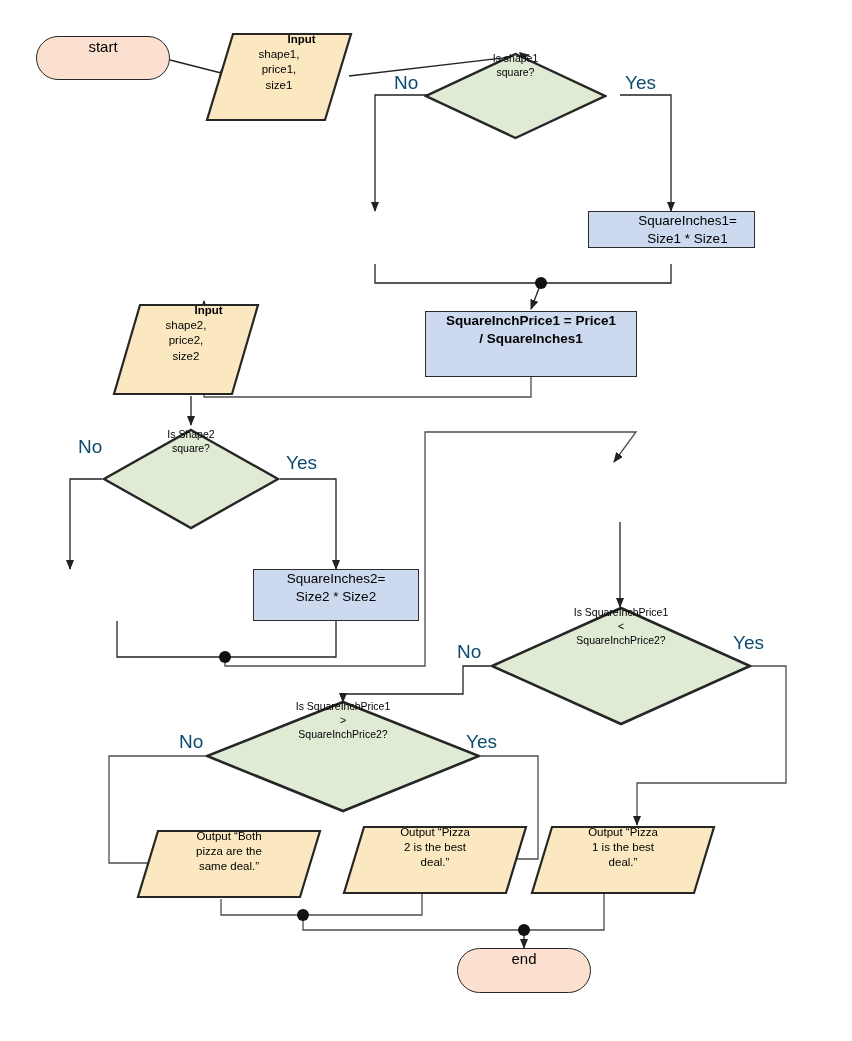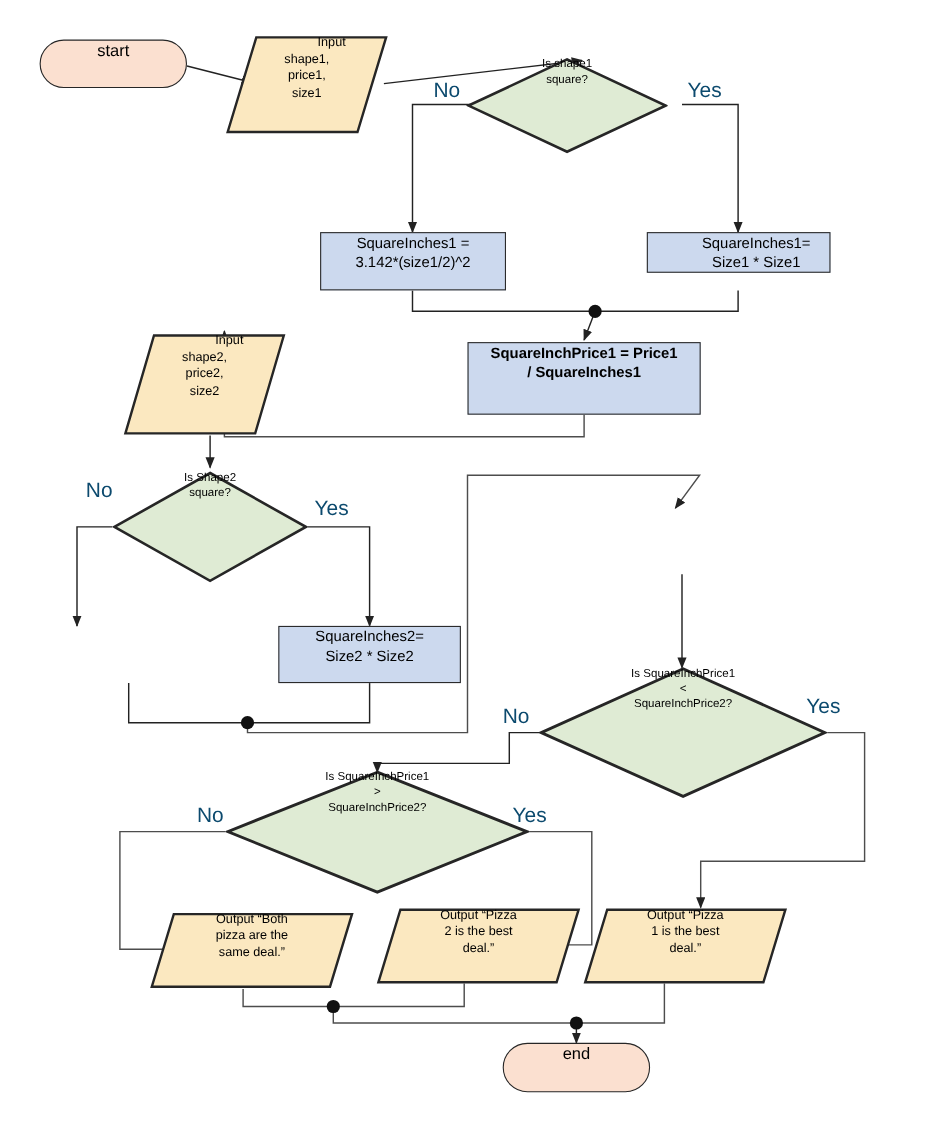--- a/index.html
+++ b/index.html
@@ -9,21 +9,21 @@
   .node{position:absolute;display:flex;align-items:flex-start;justify-content:center;
         text-align:center;box-sizing:border-box;color:#000000;}
   .node .txt{position:relative;z-index:2;line-height:1.32;padding:0 6px;}
   .terminator{border:1.6px solid #262626;background:#fbe0d0;border-radius:999px;
               font-size:15px;}
   .process{border:1.6px solid #2b2b2b;background:#ccd9ee;font-size:13.5px;}
   .io{font-size:11.5px;}
   .io svg,.decision svg{position:absolute;left:0;top:0;width:100%;height:100%;z-index:1;}
   .decision{font-size:10.5px;}
   .edgelabel{position:absolute;font-size:19px;color:#0c4a6e;}
-  .bold{font-weight:normal;margin-left:45px;}
+  .bold{font-weight:bold;margin-left:45px;}
 </style>
 </head>
 <body>
 
 <div id="canvas">
 
   <svg id="wires" viewBox="0 0 852 1041">
     <defs>
       <marker id="ah" markerWidth="9" markerHeight="9" refX="7.2" refY="3.2" orient="auto">
         <path d="M0,0 L8,3.2 L0,6.4 z" fill="#222"></path>
@@ -103,26 +103,20 @@
   <div class="node decision" style="left:424px;top:52px;width:183px;height:88px;">
     <svg viewBox="0 0 183 88" preserveAspectRatio="none">
       <polygon points="91.5,2 181,44 91.5,86 2,44" fill="#dfebd4" stroke="#262626" stroke-width="2.4" vector-effect="non-scaling-stroke"></polygon>
     </svg>
     <span class="txt">
       <span>Is shape1</span><br>
       <span>square?</span>
     </span>
   </div>
 
-  <div class="node process" style="left:291px;top:211px;width:169px;height:53px;">
-    <span class="txt">
-      <span>SquareInches1 =</span><br>
-      <span>3.142*(size1/2)^2</span>
-    </span>
-  </div>
 
   <div class="node process" style="left:588px;top:211px;width:167px;height:37px;padding-left:32px;">
     <span class="txt">
       <span>SquareInches1=</span><br>
       <span>Size1 * Size1</span>
     </span>
   </div>
 
   <div class="node process" style="left:425px;top:311px;width:212px;height:66px;font-weight:bold;">
     <span class="txt">

